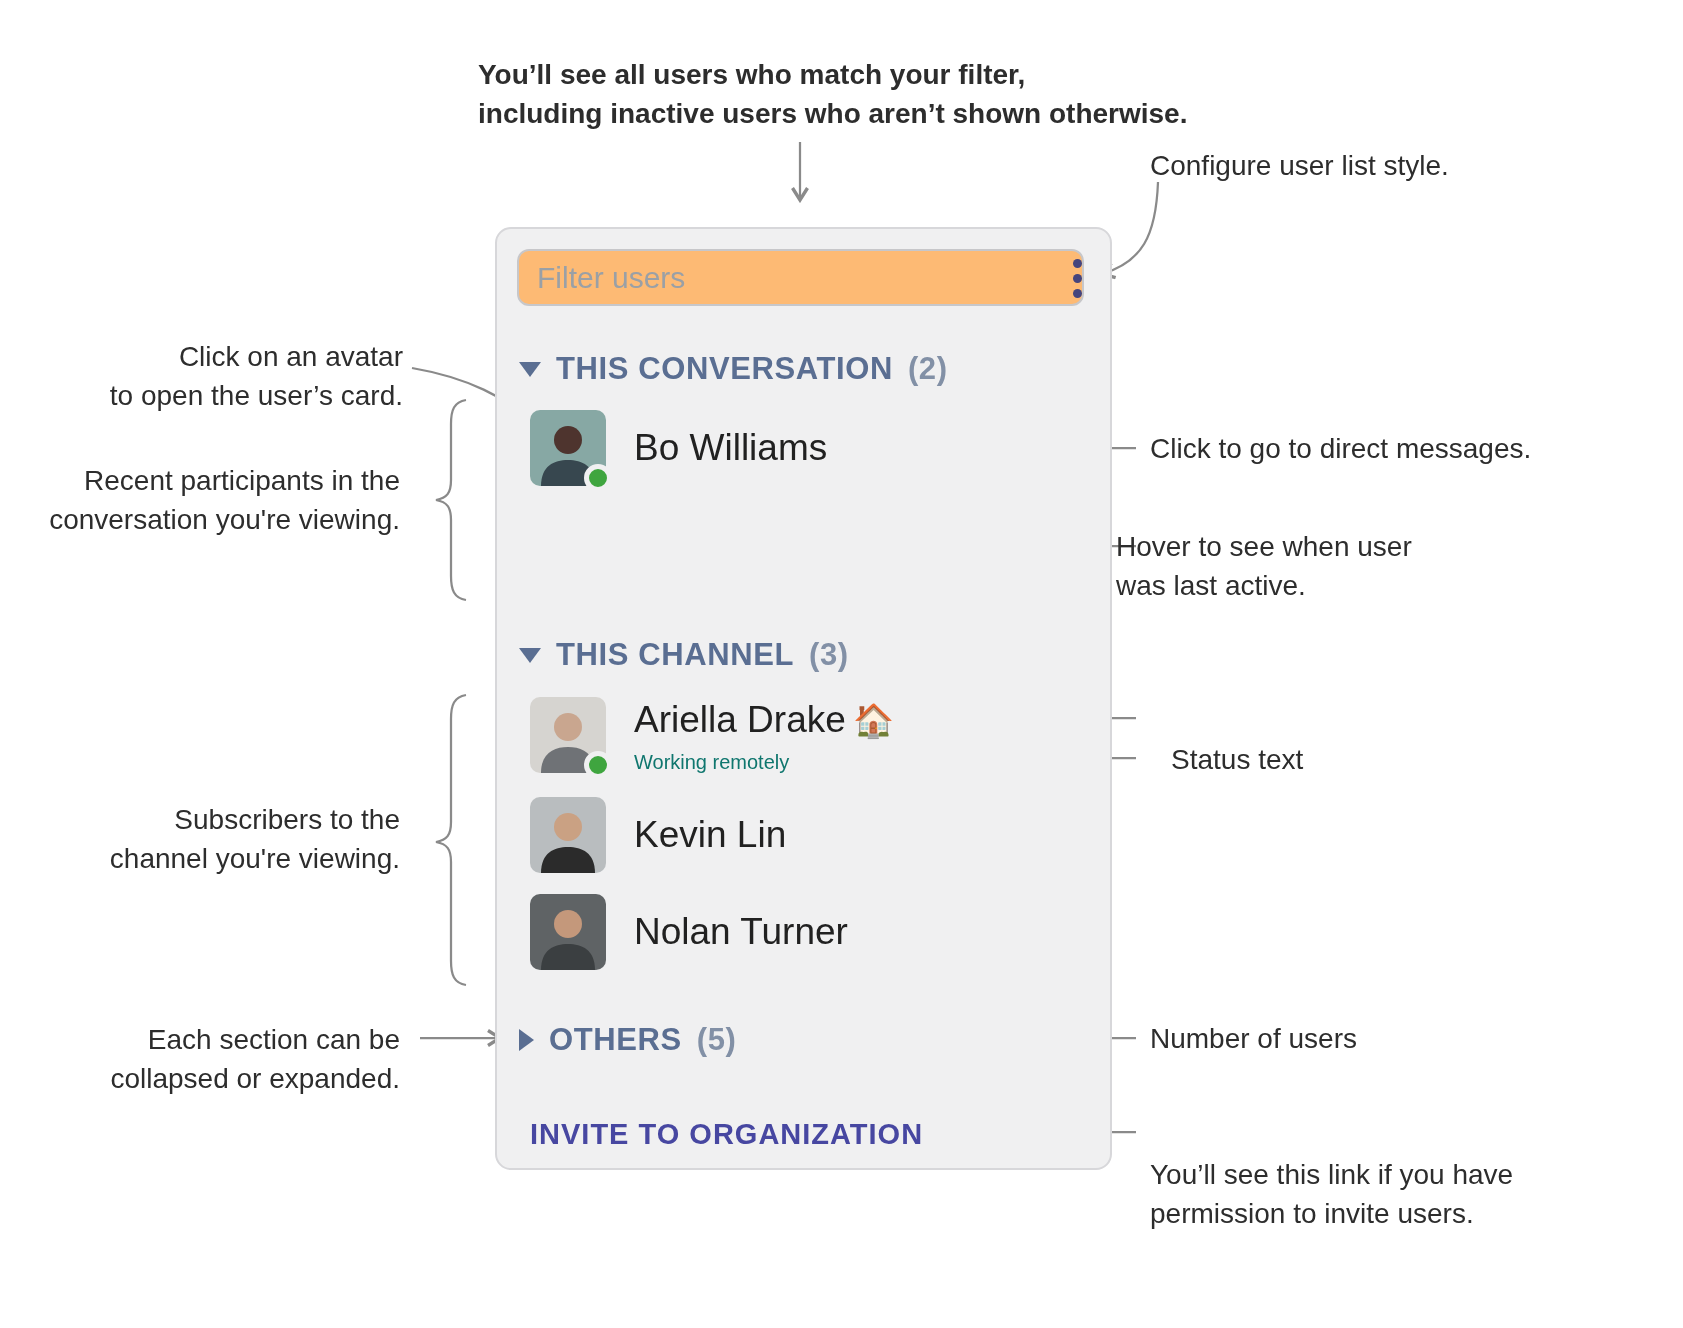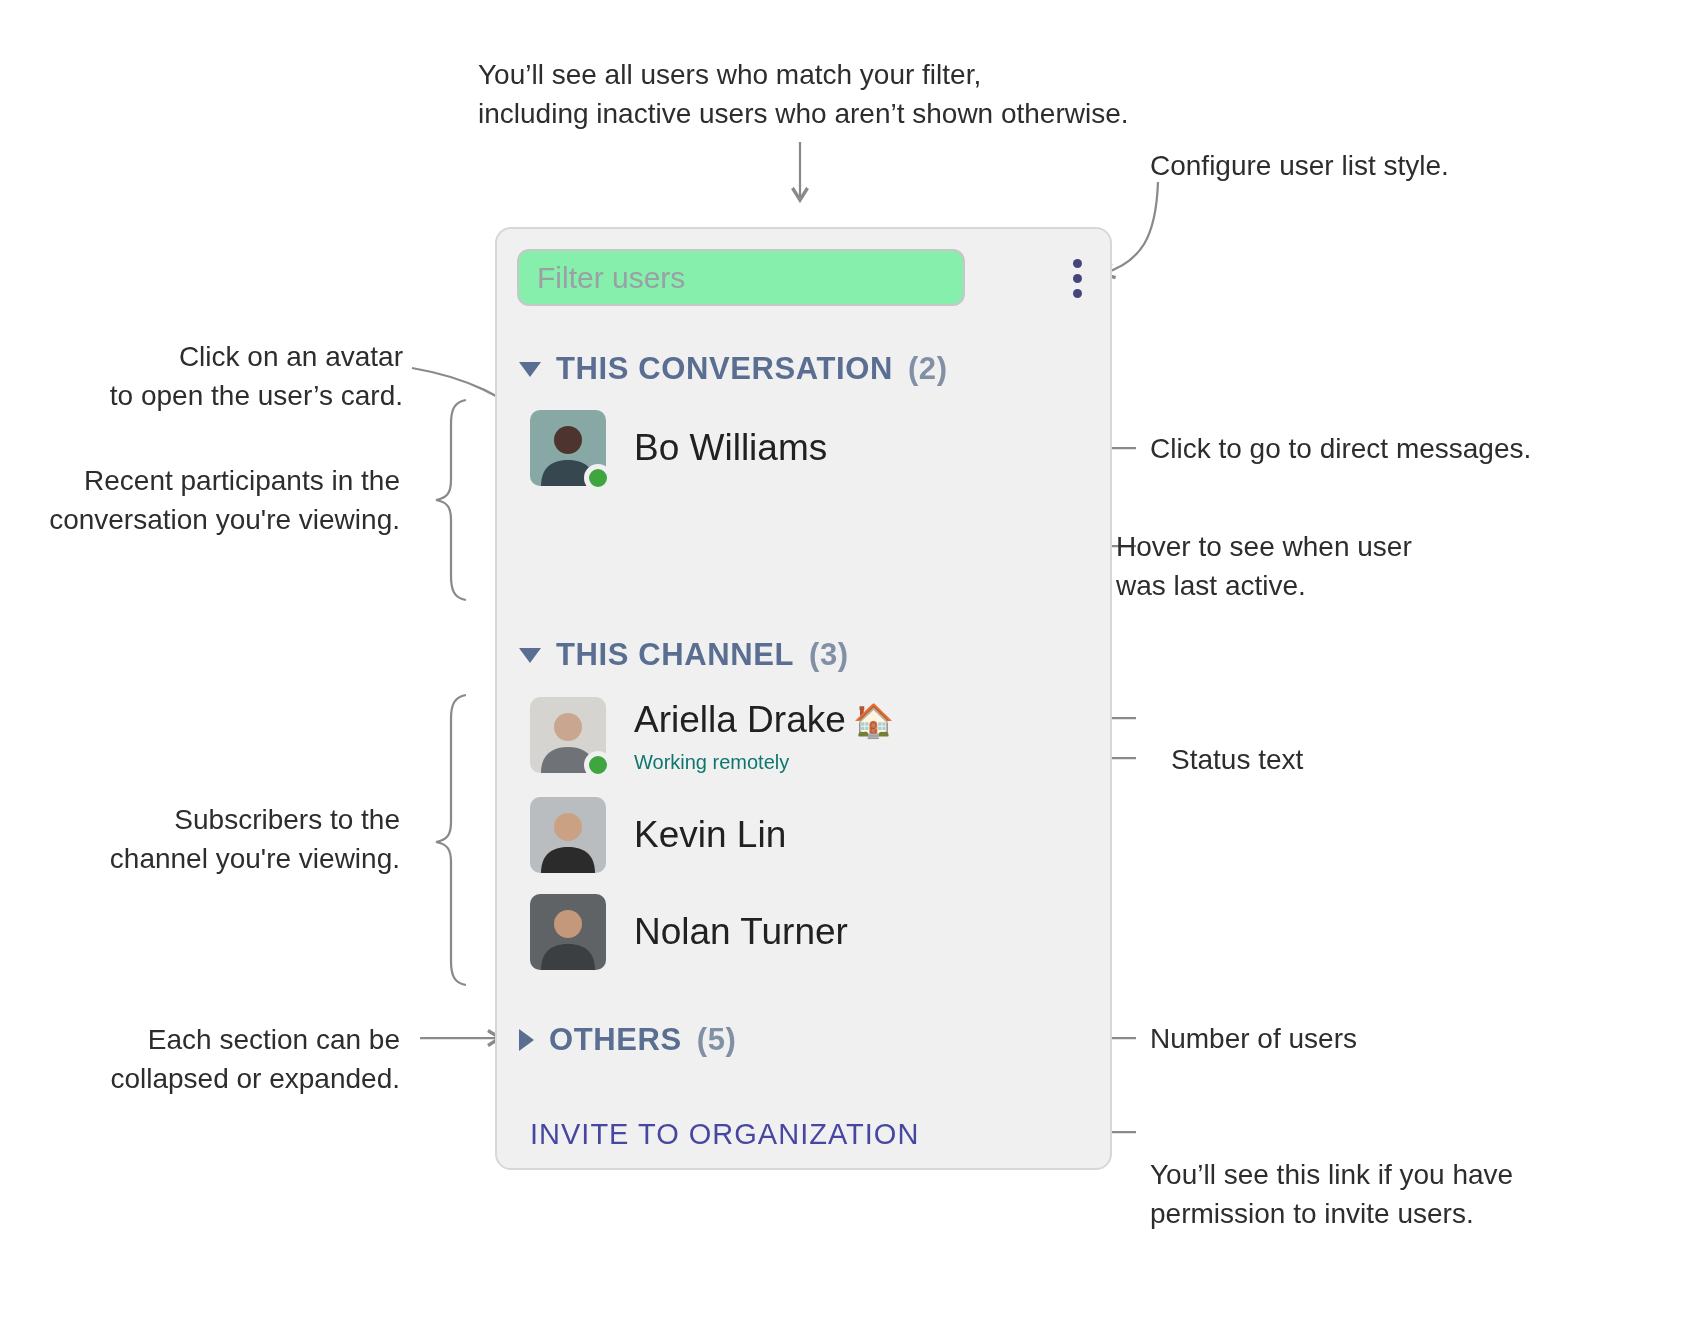--- a/index.html
+++ b/index.html
@@ -19,22 +19,22 @@
   svg.lines { position:absolute; left:0; top:0; pointer-events:none; }
   svg.lines path { stroke:#8a8a8a; stroke-width:2.25; fill:none; }
 
   
   .panel {
     position:absolute; left:495px; top:227px; width:617px; height:943px;
     background:#f0f0f1; border:2px solid #d7d7da; border-radius:16px;
     box-sizing:border-box;
   }
   .filter-input {
-    position:absolute; left:20px; top:20px; width:448px; height:57px;
-    background:#86efac; border:2px solid #c7c7ca; border-radius:12px;
+    position:absolute; left:20px; top:20px; width:567px; height:57px;
+    background:#fdba74; border:2px solid #c7c7ca; border-radius:12px;
     font-family:inherit; font-size:30px; color:#333; padding:0 18px;
     box-sizing:border-box; outline:none;
   }
   .filter-input::placeholder { color:#9aa0a6; }
   .menu-btn {
     position:absolute; left:560px; top:26px; width:40px; height:46px;
     display:flex; flex-direction:column; align-items:center; justify-content:center;
     gap:6px; cursor:pointer;
   }
   .menu-btn .dot { width:9px; height:9px; border-radius:50%; background:#45457d; }
@@ -58,21 +58,21 @@
   .presence-dot {
     position:absolute; right:-6px; bottom:-6px; width:28px; height:28px;
     border-radius:50%; background:#3fa53f; border:5px solid #f0f0f1;
     box-sizing:border-box;
   }
   .uname { font-size:37px; color:#212121; cursor:pointer; line-height:46px; }
   .ustatus { font-size:20px; color:#0f766e; line-height:37px; }
   .emoji { font-size:33px; margin-left:8px; }
 
   .invite {
-    position:absolute; left:33px; top:885px; color:#4747a1; font-weight:normal;
+    position:absolute; left:33px; top:885px; color:#4747a1; font-weight:bold;
     font-size:29px; letter-spacing:1px; line-height:40px; cursor:pointer;
   }
 </style>
 </head>
 <body>
 
 <div class="canvas">
 
   <svg class="lines" width="1683" height="1328" viewBox="0 0 1683 1328">
     <defs>
@@ -87,21 +87,21 @@
     <path d="M1136 448 L858 448" marker-end="url(#arr)"></path>
     <path d="M1136 546 L836 546" marker-end="url(#arr)"></path>
     <path d="M1136 718 L908 718" marker-end="url(#arr)"></path>
     <path d="M1136 758 L864 758" marker-end="url(#arr)"></path>
     <path d="M466 695 C454 697 451 705 451 719 L451 822 C451 835 447 840 436 842 C447 844 451 849 451 862 L451 961 C451 975 454 983 466 985"></path>
     <path d="M420 1038 L500 1038" marker-end="url(#arr)"></path>
     <path d="M1136 1038 L774 1038" marker-end="url(#arr)"></path>
     <path d="M1136 1132 L952 1132" marker-end="url(#arr)"></path>
   </svg>
 
-  <div class="note" style="left:478px; top:55px;">You’ll see all users who match your filter,
+  <div class="note" style="left:478px; top:55px;font-weight:bold;">You’ll see all users who match your filter,
 including inactive users who aren’t shown otherwise.</div>
   <div class="note" style="left:1150px; top:146px;">Configure user list style.</div>
   <div class="note ra" style="right:1280px; top:337px;">Click on an avatar
 to open the user’s card.</div>
   <div class="note ra" style="right:1283px; top:461px;">Recent participants in the
 conversation you're viewing.</div>
   <div class="note" style="left:1150px; top:429px;">Click to go to direct messages.</div>
   <div class="note" style="left:1116px; top:527px;">Hover to see when user
 was last active.</div>
   <div class="note" style="left:1150px; top:740px;margin-left:21px;">Status text</div>

